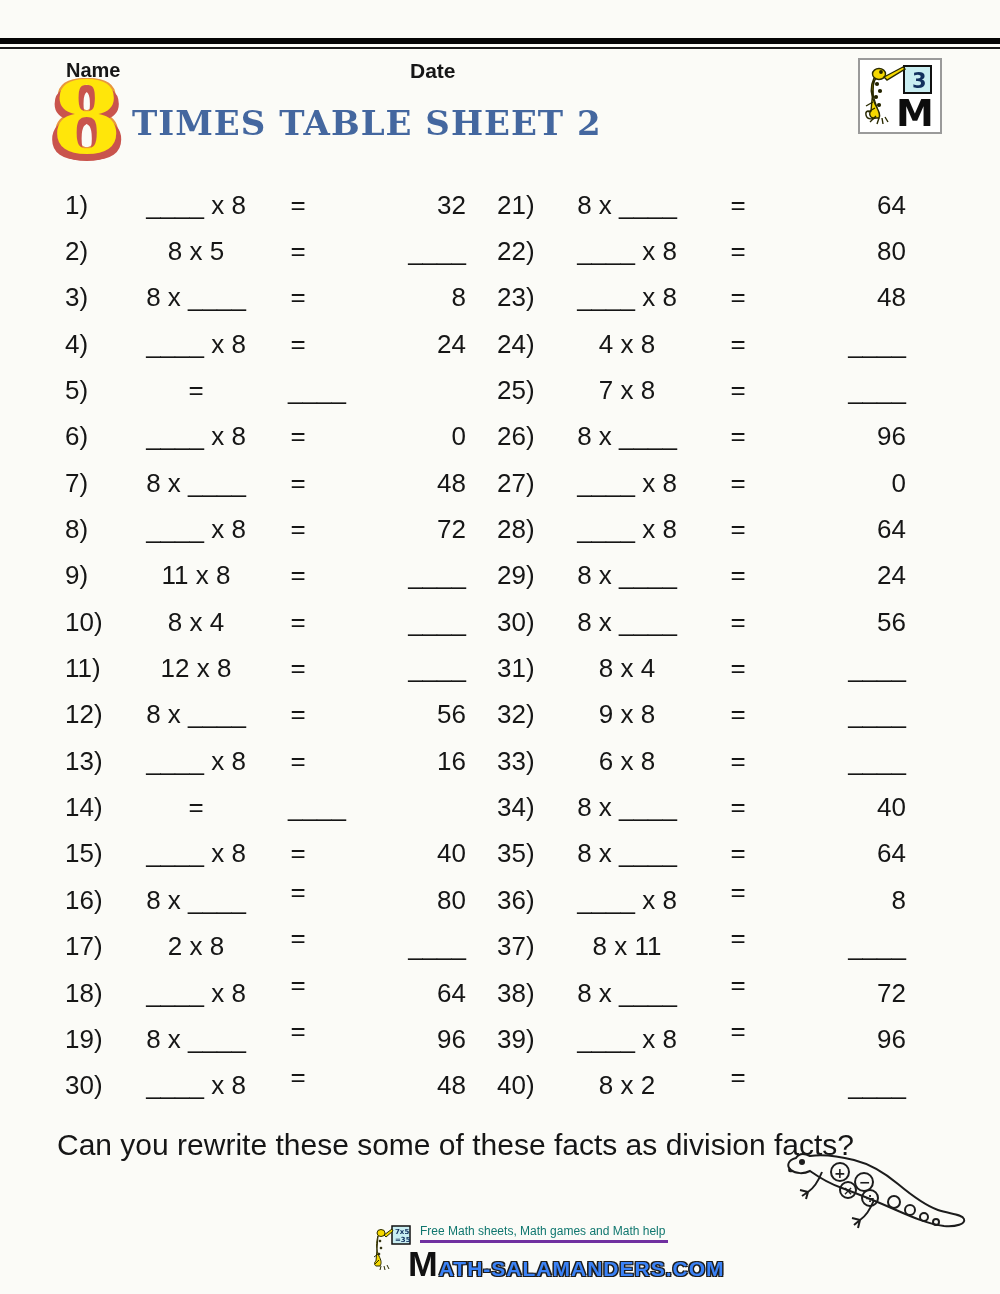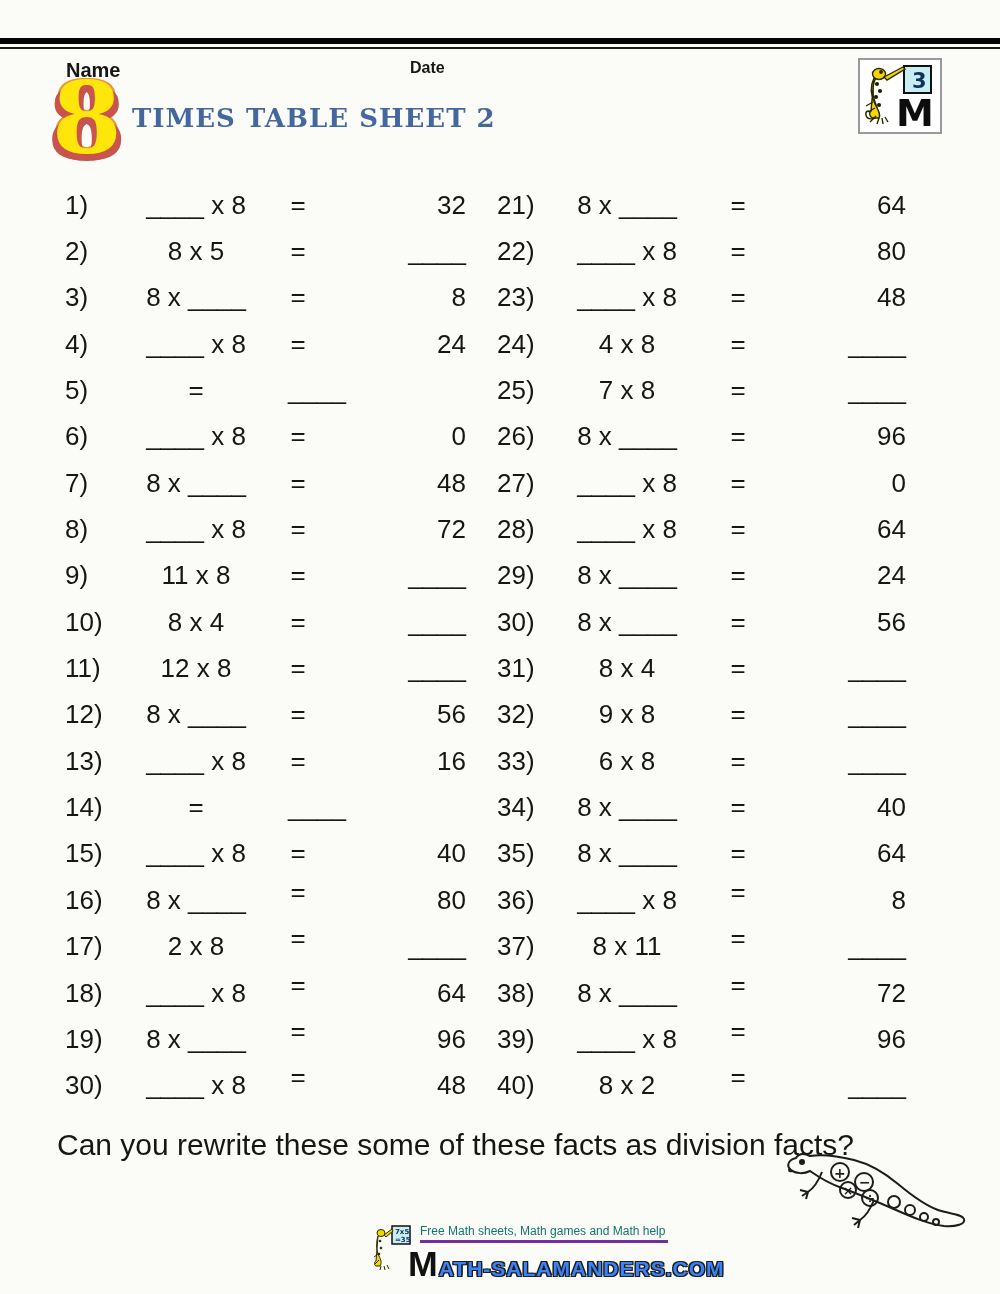--- a/index.html
+++ b/index.html
@@ -6,36 +6,36 @@
   body{
     width:1000px;height:1294px;position:relative;overflow:hidden;
     background:var(--page_bg,#fbfbf7);
     font-family:"Liberation Sans", sans-serif;
     color:#161616;
   }
   .top-rule-thick{position:absolute;left:0;top:38px;width:1000px;height:6px;background:#050505;}
   .top-rule-thin{position:absolute;left:0;top:47px;width:1000px;height:2px;background:#1a1a1a;}
 
   .name-label{position:absolute;left:66px;top:59px;font-size:20px;font-weight:600;}
-  .date-label{position:absolute;left:410px;top:59px;font-size:16px;font-weight:600;}
+  .date-label{position:absolute;left:410px;top:59px;font-size:21px;font-weight:600;}
 
   .big-number{
     position:absolute;left:52px;top:68px;
     font-family:"DejaVu Serif", serif;font-weight:bold;
     font-size:100px;line-height:1;
     color:var(--accent_yellow,#ffe60a);
     text-shadow:-5px 6px 0 var(--accent_red,#c9544d),
                  5px 6px 0 var(--accent_red,#c9544d),
                  0 7px 0 var(--accent_red,#c9544d),
                 -2px -1px 0 #e8973d, 2px -1px 0 #e8973d;
   }
   .sheet-title{
     position:absolute;left:132px;top:103px;
     font-family:"DejaVu Serif", serif;font-weight:bold;
-    font-size:26px;letter-spacing:1px;
+    font-size:34px;letter-spacing:1px;
     color:var(--accent_blue,#44679f);
   }
 
   .corner-logo{
     position:absolute;left:858px;top:58px;width:84px;height:76px;
     background:#ffffff;border:2px solid #9a9a9a;box-sizing:border-box;
   }
 
   .problems-col{position:absolute;top:182px;}
   .col-left{left:60px;width:420px;}

